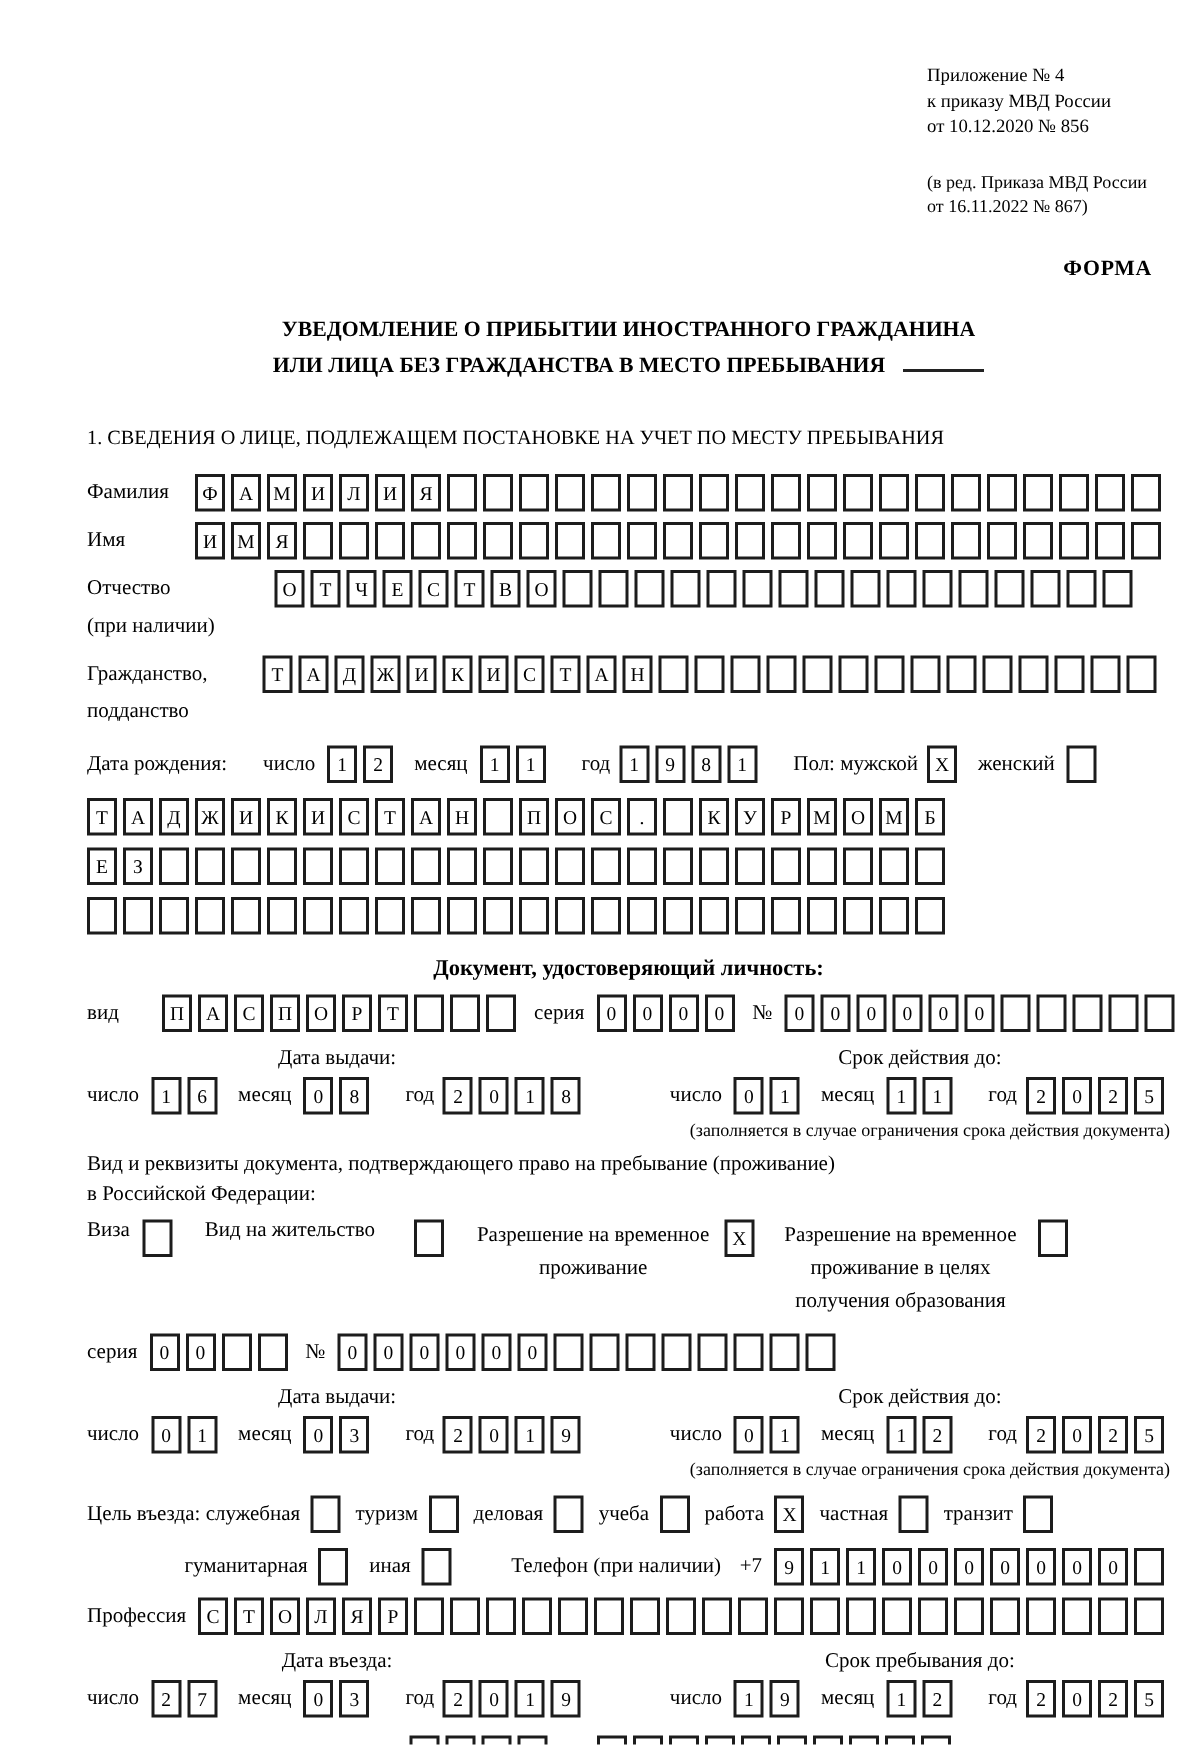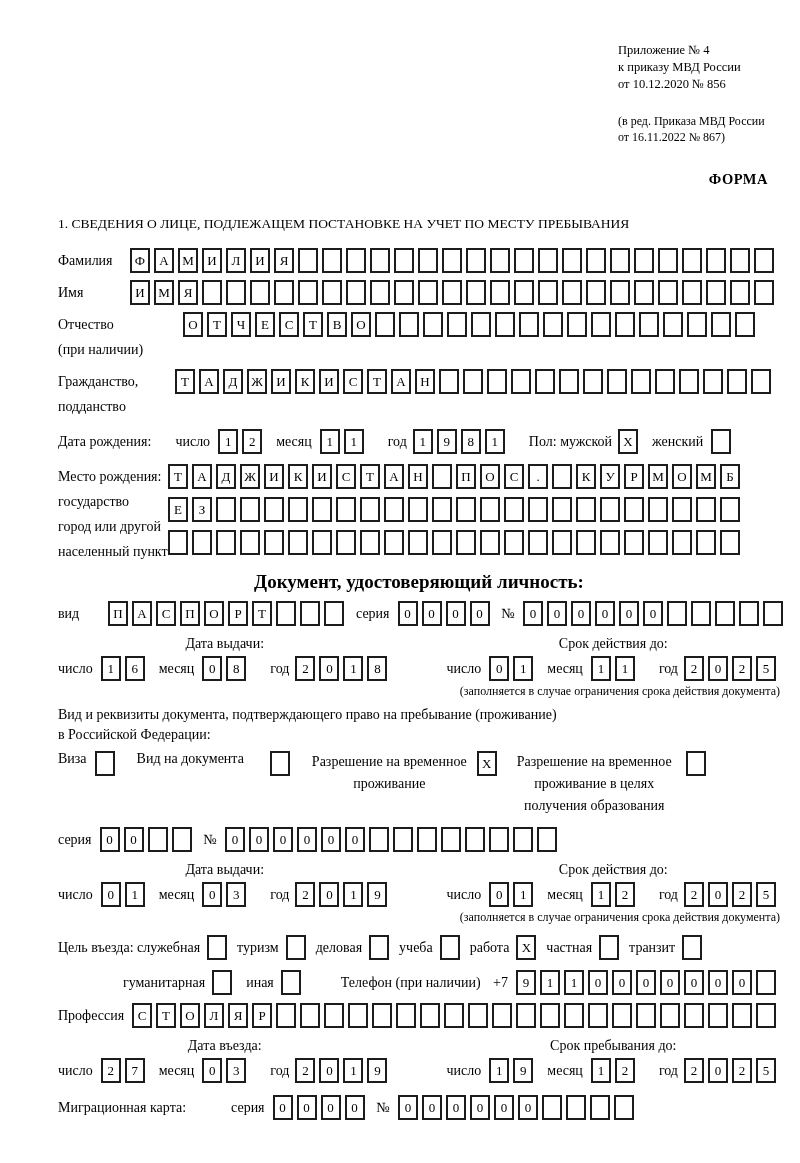--- a/index.html
+++ b/index.html
@@ -26,21 +26,21 @@
   .frow{display:flex;align-items:center;margin-bottom:7px;}
   .frow.top{align-items:flex-start;}
   .lbl{flex:none;}
   .lblblock{display:flex;flex-direction:column;flex:none;line-height:25px;}
   .w72{width:72px;}  .w125{width:125px;} .w117{width:117px;} .w110{width:110px;} .w74{width:74px;}
   .cellcol .cellrow{display:flex;margin-bottom:8px;}
   .mlauto{margin-left:auto;}
   .g8{margin-left:8px;} .g10{margin-left:10px;} .g14{margin-left:14px;} .g24{margin-left:24px;} .g40{margin-left:40px;}
   .r6{margin-right:6px;padding-left:12px;} .r8{margin-right:8px;}
 
-  .dochead{text-align:center;font-weight:bold;margin:2px 0 8px 0;font-size:19px;}
+  .dochead{text-align:center;font-weight:bold;margin:2px 0 8px 0;font-size:15px;}
 
   .dates{display:flex;justify-content:space-between;margin-top:10px;}
   .datecol{flex:none;}
   .datehead{text-align:center;margin-bottom:4px;}
   .dateline{display:flex;align-items:center;}
   .parennote{text-align:right;font-size:12px;margin-top:3px;margin-bottom:8px;}
 
   .plain{margin:4px 0;}
   .vrow{display:flex;align-items:flex-start;margin:8px 0 10px 0;}
   .mlbl{display:flex;flex-direction:column;text-align:center;line-height:22px;flex:none;}
@@ -59,20 +59,24 @@
     <div>к приказу МВД России</div>
     <div>от 10.12.2020 № 856</div>
     <div class="annex-note">
       <div>(в ред. Приказа МВД России</div>
       <div>от 16.11.2022 № 867)</div>
     </div>
   </div>
 
   <div class="forma">ФОРМА</div>
 
+  <div class="title">
+    <div>УВЕДОМЛЕНИЕ О ПРИБЫТИИ ИНОСТРАННОГО ГРАЖДАНИНА</div>
+    <div><span>ИЛИ ЛИЦА БЕЗ ГРАЖДАНСТВА В МЕСТО ПРЕБЫВАНИЯ</span><span class="uline"></span></div>
+  </div>
 
   <div class="sec1">1. СВЕДЕНИЯ О ЛИЦЕ, ПОДЛЕЖАЩЕМ ПОСТАНОВКЕ НА УЧЕТ ПО МЕСТУ ПРЕБЫВАНИЯ</div>
 
   <div class="frow">
     <span class="lbl w72">Фамилия</span>
     <span class="cellrow">
         <span class="cell">Ф</span>
         <span class="cell">А</span>
         <span class="cell">М</span>
         <span class="cell">И</span>
@@ -225,26 +229,20 @@
     <span class="cellrow cb">
         <span class="cell">X</span>
       </span>
     <span class="lbl g14 r8">женский</span>
     <span class="cellrow cb">
         <span class="cell"></span>
       </span>
   </div>
 
   <div class="frow top" style="margin-top:10px">
-    <div class="lblblock w110">
-      <span>Место рождения:</span>
-      <span>государство</span>
-      <span>город или другой</span>
-      <span>населенный пункт</span>
-    </div>
     <div class="cellcol">
       <span class="cellrow">
           <span class="cell">Т</span>
           <span class="cell">А</span>
           <span class="cell">Д</span>
           <span class="cell">Ж</span>
           <span class="cell">И</span>
           <span class="cell">К</span>
           <span class="cell">И</span>
           <span class="cell">С</span>
@@ -408,21 +406,21 @@
   <div class="parennote">(заполняется в случае ограничения срока действия документа)</div>
 
   <div class="plain">Вид и реквизиты документа, подтверждающего право на пребывание (проживание)</div>
   <div class="plain">в Российской Федерации:</div>
 
   <div class="vrow">
     <span class="lbl">Виза</span>
     <span class="cellrow cb g8">
         <span class="cell"></span>
       </span>
-    <span class="lbl" style="margin-left:22px">Вид на документа</span>
+    <span class="lbl" style="margin-left:22px">Вид на жительство</span>
     <span class="cellrow cb" style="margin-left:26px">
         <span class="cell"></span>
       </span>
     <div class="mlbl" style="margin-left:22px">
       <span>Разрешение на временное</span>
       <span>проживание</span>
     </div>
     <span class="cellrow cb g10">
         <span class="cell">X</span>
       </span>

